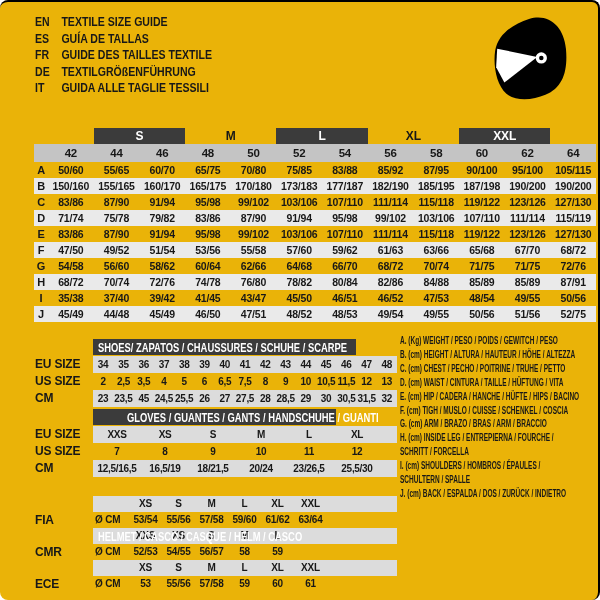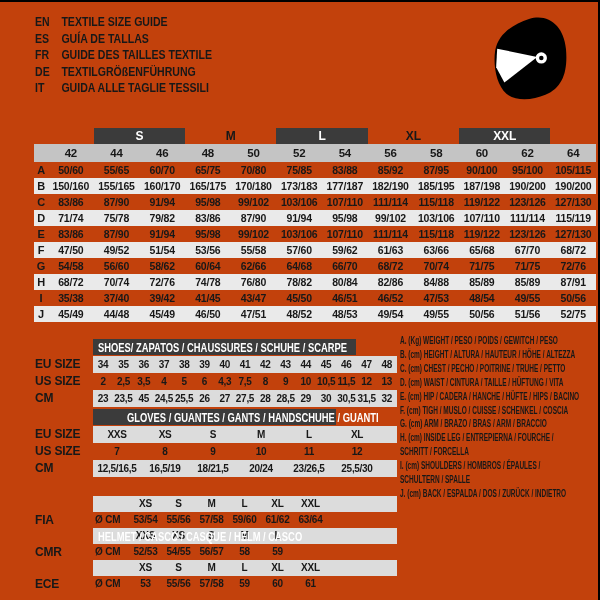--- a/index.html
+++ b/index.html
@@ -1,19 +1,19 @@
 <!DOCTYPE html>
 <html><head>
 <meta charset="utf-8">
 <style>
   html,body{margin:0;padding:0;background:#fff;}
   .sheet{
-    position:relative;width:600px;height:600px;background:#c2410c;box-sizing:border-box;
+    position:relative;width:600px;height:600px;background:#eab308;box-sizing:border-box;
     border-top:2px solid #000;border-right:2px solid #000;overflow:hidden;
-    font-family:"Liberation Sans",sans-serif;font-weight:bold;color:#181818;
+    font-family:"Liberation Sans",sans-serif;font-weight:bold;color:#181818;border-radius:8px;
   }
   
   .lang{position:absolute;left:35px;top:12px;transform:scaleX(0.88);transform-origin:0 0;}
   .lang-row{display:grid;grid-template-columns:30px auto;font-size:12px;line-height:16.5px;white-space:nowrap;}
   
   .helmet-icon{position:absolute;top:13px;right:30px;width:78px;height:92px;}
   
   .main-table{position:absolute;left:34px;top:125px;width:562px;letter-spacing:-0.2px;}
   .grid13{display:grid;grid-template-columns:14px repeat(12,1fr);}
   .band-row{height:17px;align-items:end;}
@@ -289,21 +289,21 @@
         </div>
         <div class="sub-row">
           <div class="sub-label">US SIZE</div>
           <div class="cells c15">
             <div>2</div>
             <div>2,5</div>
             <div>3,5</div>
             <div>4</div>
             <div>5</div>
             <div>6</div>
-            <div>4,3</div>
+            <div>6,5</div>
             <div>7,5</div>
             <div>8</div>
             <div>9</div>
             <div>10</div>
             <div>10,5</div>
             <div>11,5</div>
             <div>12</div>
             <div>13</div>
           </div>
         </div>

